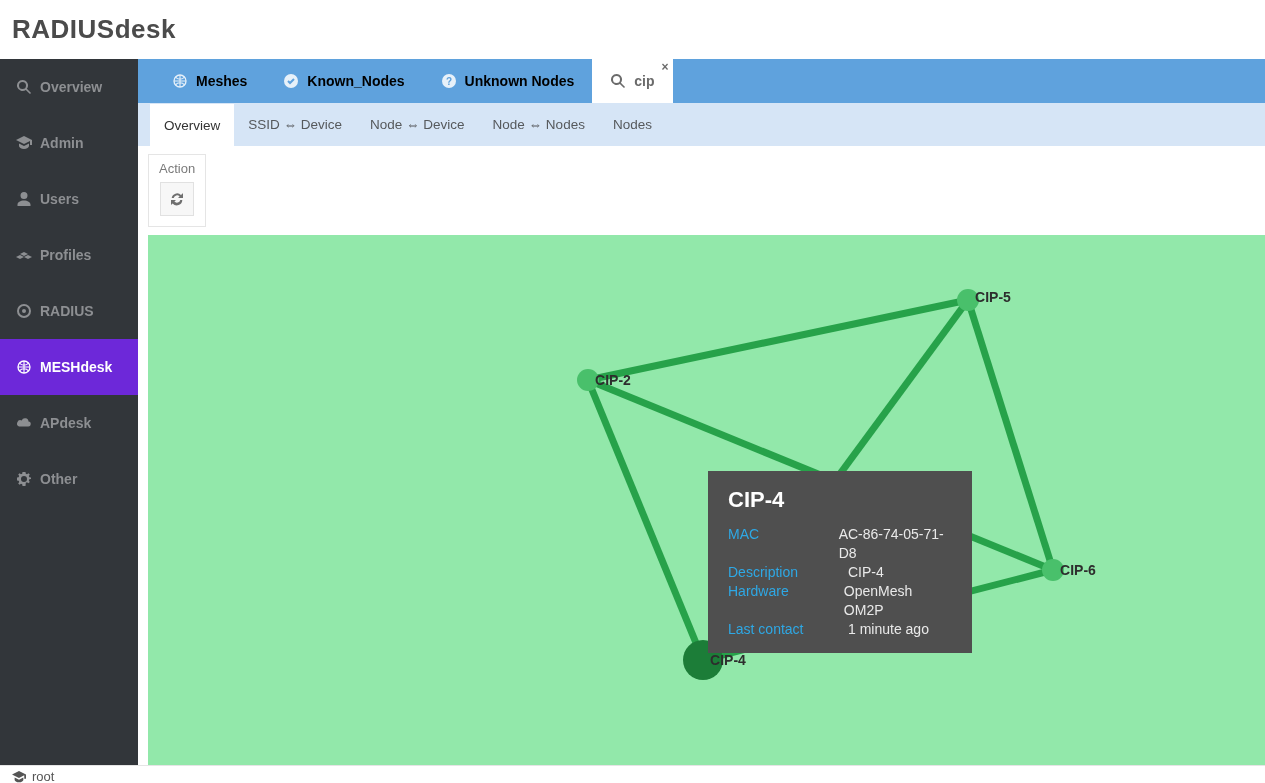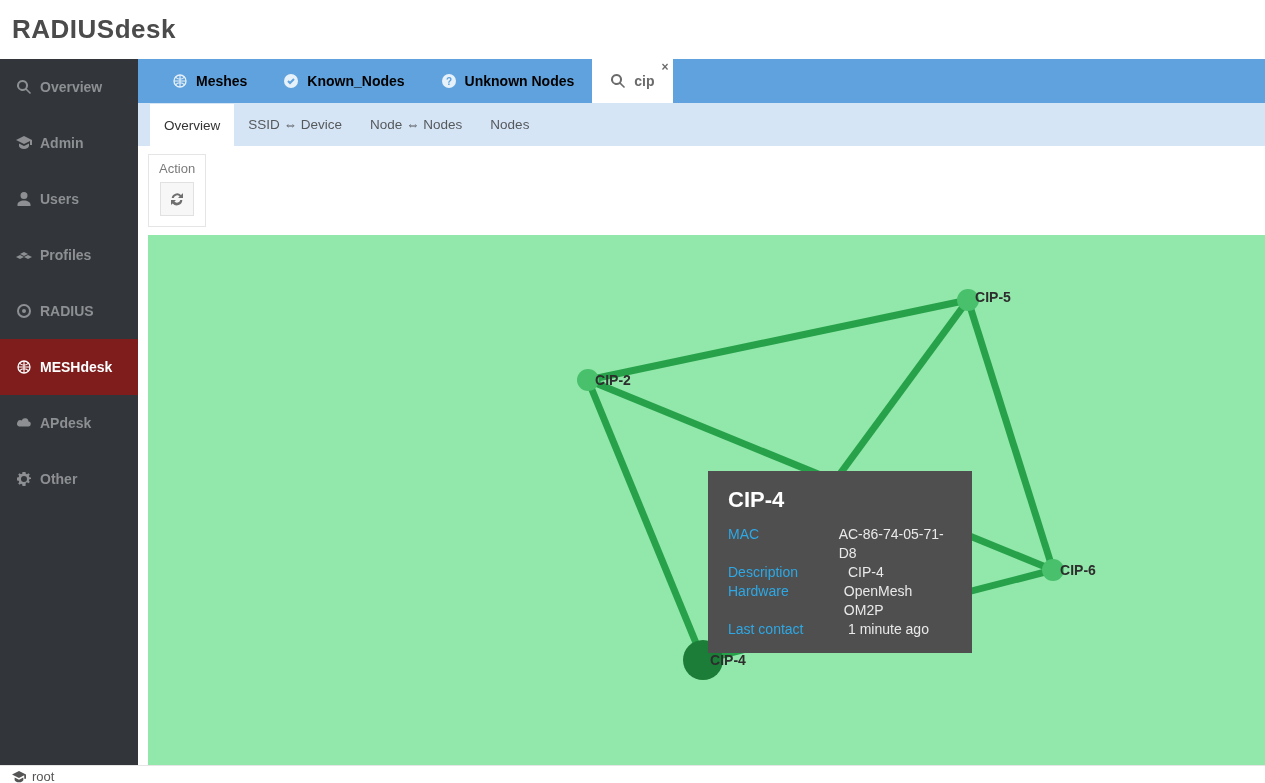--- a/index.html
+++ b/index.html
@@ -2,21 +2,21 @@
 <html><head>
 <meta charset="utf-8">
 <style>
   * { box-sizing: border-box; margin: 0; padding: 0; }
   html, body { width: 1265px; height: 783px; font-family: "Segoe UI", "Helvetica Neue", Arial, sans-serif; overflow: hidden; background:#fff; }
   .app-title { font-size: 26px; font-weight: 700; color:#4b4b4b; padding: 14px 0 14px 12px; letter-spacing:0.5px; }
   .main-wrap { display:flex; height: calc(783px - 55px - 22px); }
   
   .sidebar { width:138px; background:#32363a; color:#8d8f92; display:flex; flex-direction:column; }
   .side-item { display:flex; align-items:center; gap:8px; height:56px; padding-left:16px; font-weight:700; font-size:14px; cursor:pointer; }
-  .side-item.active { background:#7f1d1d; color:#fff; }
+  .side-item.active { background:#6d28d9; color:#fff; }
   .side-item.active .side-icon { fill:#fff; }
   .side-icon { width:16px; height:16px; fill:#8d8f92; flex-shrink:0; }
   
   .content { flex:1; display:flex; flex-direction:column; }
   .topbar { background:#5fa2dd; height:44px; display:flex; align-items:flex-end; padding-left:16px; gap:0; }
   .tab { display:flex; align-items:center; gap:8px; color:#000000; font-size:14px; font-weight:600; padding:0 18px; height:44px; cursor:pointer; }
   .tab svg { width:16px; height:16px; fill:#fff; opacity:0.85; }
   .tab.active { background:#fff; color:#6b6b6b; position:relative; }
   .tab.active svg { fill:#6b6b6b; opacity:1; }
   .tab .close-x { position:absolute; top:2px; right:4px; font-size:12px; line-height:12px; color:#6b6b6b; cursor:pointer; }
@@ -134,20 +134,23 @@
     </div>
 
     <div class="subtabs">
       <div class="subtab active">
           <span>Overview</span>
         </div>
       <div class="subtab">
           <span>SSID ⇔ Device</span>
         </div>
       <div class="subtab">
+          <span>Node ⇔ Device</span>
+        </div>
+      <div class="subtab">
           <span>Node ⇔ Nodes</span>
         </div>
       <div class="subtab">
           <span>Nodes</span>
         </div>
     </div>
 
     <div class="toolbar">
       <div class="action-box">
         <span class="action-label">Action</span>

